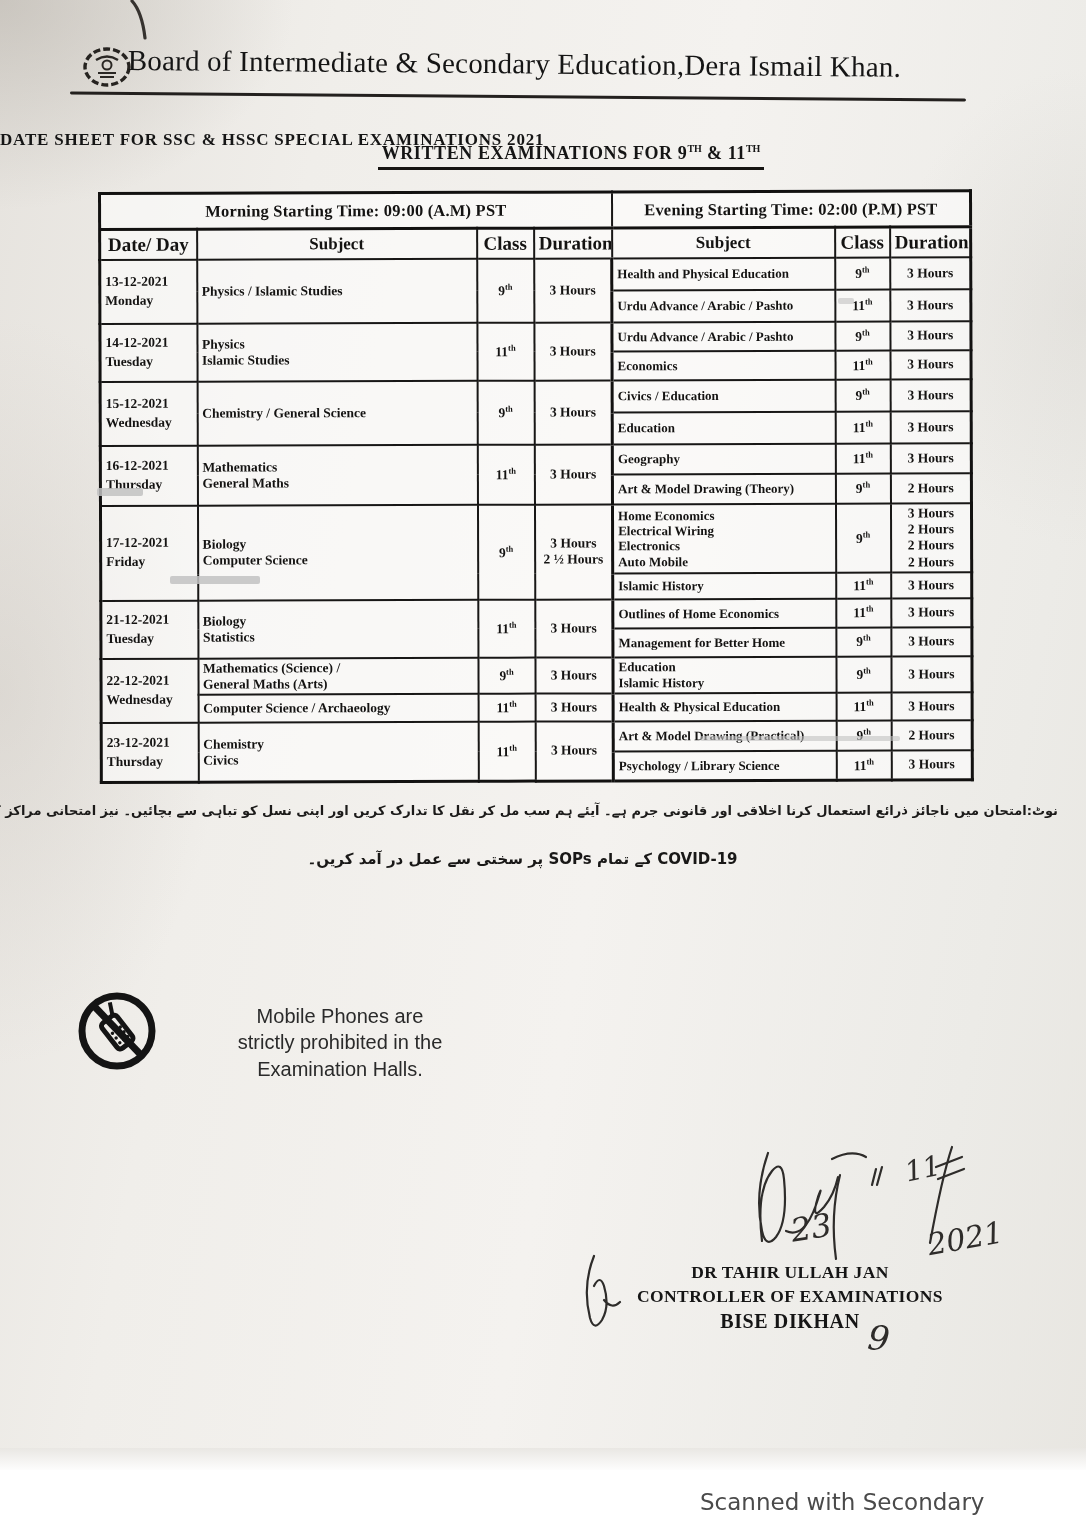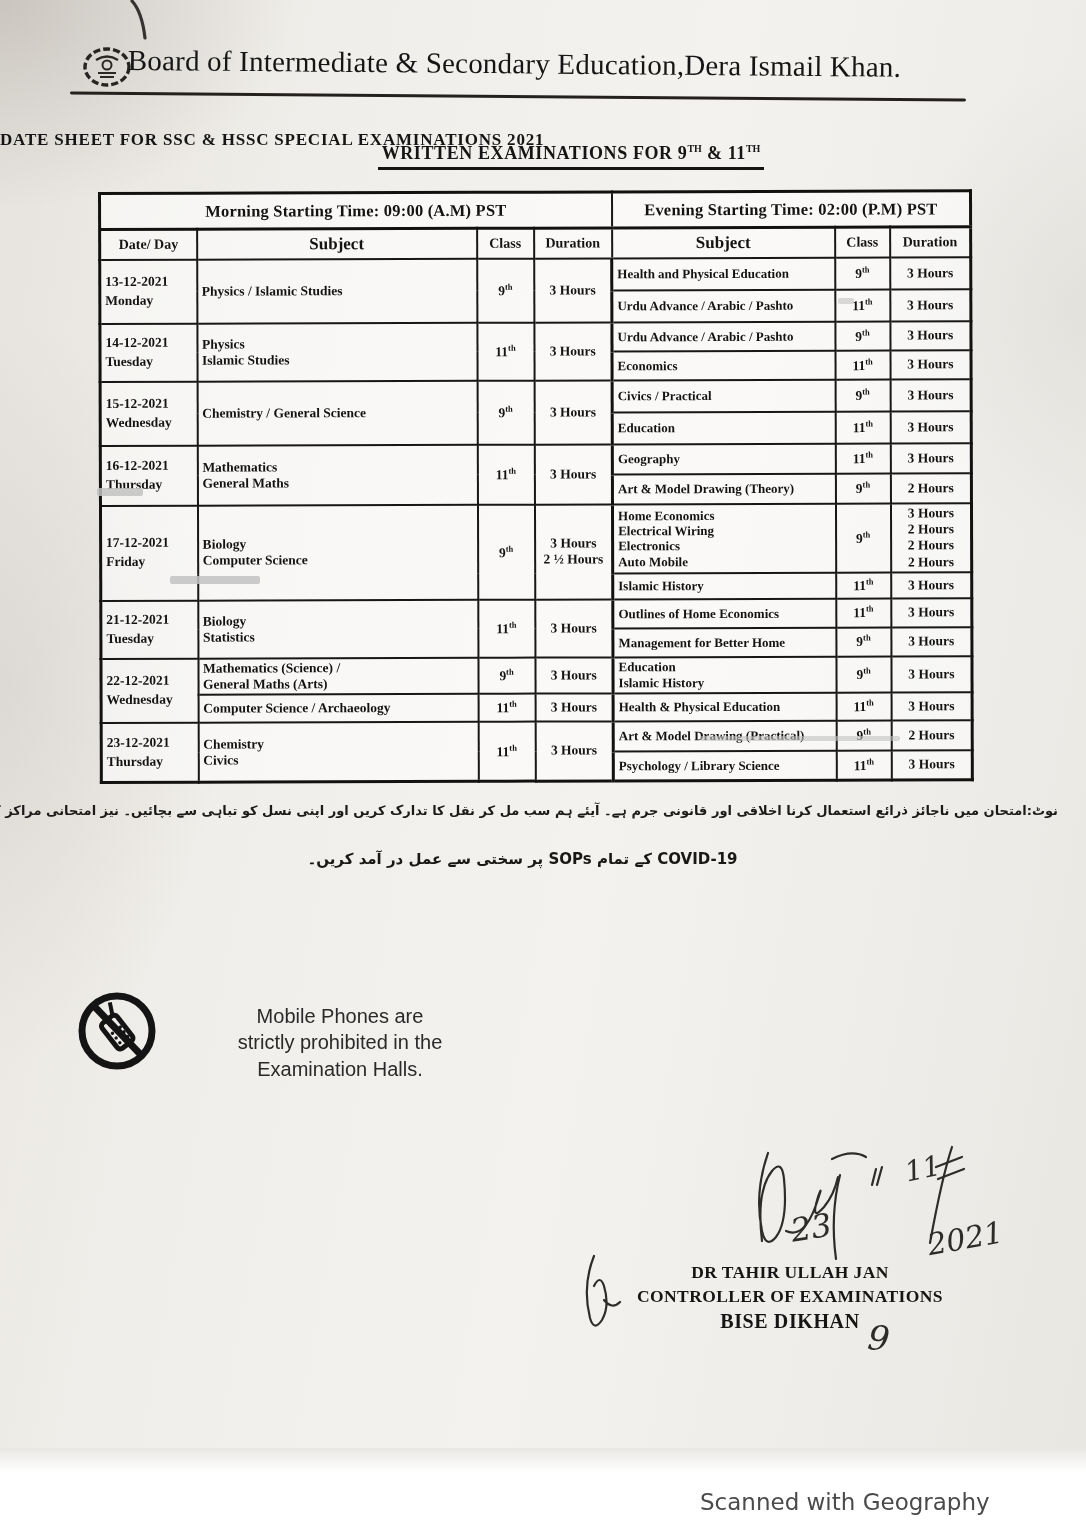--- a/index.html
+++ b/index.html
@@ -20,21 +20,21 @@
   .subtitle{left:0;top:108px;width:1066px;font-weight:bold;font-size:17px;letter-spacing:.8px;margin-top:22px;}
   .written{left:0;top:143px;width:1086px;text-align:center;font-weight:bold;font-size:18px;letter-spacing:.6px;padding-left:28px;}
   .written .inner{display:inline-block;border-bottom:3px solid #161412;padding:0 4px 3px 4px;}
   .written sup{font-size:10px;letter-spacing:0;}
   
   .table-wrap{left:98px;top:192px;transform:rotate(-.18deg);transform-origin:left top;}
   table.sheet{border-collapse:collapse;table-layout:fixed;width:871px;background:rgba(255,255,255,.55);}
   table.sheet th,table.sheet td{border:2px solid #181716;padding:1px 4px;font-weight:bold;color:#141312;overflow:hidden;}
   table.sheet{border:3px solid #121110;}
   tr.session th{font-size:16.5px;height:31px;border-bottom:3px solid #121110;letter-spacing:.2px;}
-  tr.cols th{height:26px;font-size:14px;}
+  tr.cols th{height:26px;font-size:19px;}
   tr.cols th.big{font-size:17px;}
   td.c{text-align:center;font-size:13.5px;line-height:1.2;}
   td.subj{text-align:left;font-size:13.5px;line-height:1.18;padding-left:8px;}
   td.subj.ev, td.evb{border-left:3px solid #121110;}
   td.subj.ev{font-size:13px;}
   table.sheet sup{font-size:8.5px;}
   td.datec{font-size:13.5px;line-height:1.4;text-align:left;}
   
   .smudge{position:absolute;background:#c2c2c2;opacity:.85;border-radius:2px;}
   
@@ -126,21 +126,21 @@
           <tr style="height:29px">
             <td class="subj ev">Economics</td>
             <td class="c">11<sup>th</sup></td>
             <td class="c">3 Hours</td>
           </tr>
           <tr style="height:32px">
     <td class="datec" rowspan="2">15-12-2021<br>Wednesday</td>
             <td class="subj" rowspan="2">Chemistry / General Science</td>
             <td class="c" rowspan="2">9<sup>th</sup></td>
             <td class="c" rowspan="2">3 Hours</td>
-            <td class="subj ev">Civics / Practical</td>
+            <td class="subj ev">Civics / Education</td>
             <td class="c">9<sup>th</sup></td>
             <td class="c">3 Hours</td>
           </tr>
           <tr style="height:32px">
             <td class="subj ev">Education</td>
             <td class="c">11<sup>th</sup></td>
             <td class="c">3 Hours</td>
           </tr>
           <tr style="height:30px">
     <td class="datec" rowspan="2">16-12-2021<br>Thursday</td>
@@ -271,15 +271,15 @@
   </svg>
 
   <div class="abs sig-name">DR TAHIR ULLAH JAN</div>
   <div class="abs sig-title">CONTROLLER OF EXAMINATIONS</div>
   <div class="abs sig-org">BISE DIKHAN</div>
 
   <div class="abs" style="left:868px;top:1318px;font-family:'DejaVu Serif',serif;font-style:italic;font-size:34px;color:#2e2c2a;transform:rotate(6deg);">9</div>
 
   <div class="abs bottom-fade"></div>
   <div class="abs bottom-strip"></div>
-  <div class="abs camscanner">Scanned with Geography</div>
+  <div class="abs camscanner">Scanned with Secondary</div>
 
 </div>
 
 </body></html>

